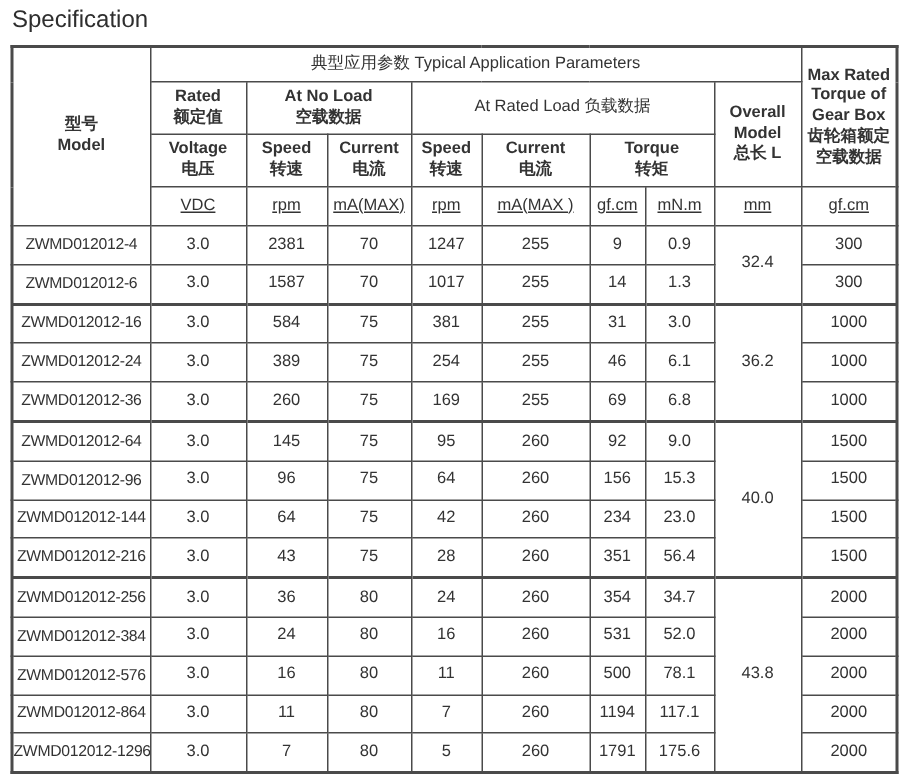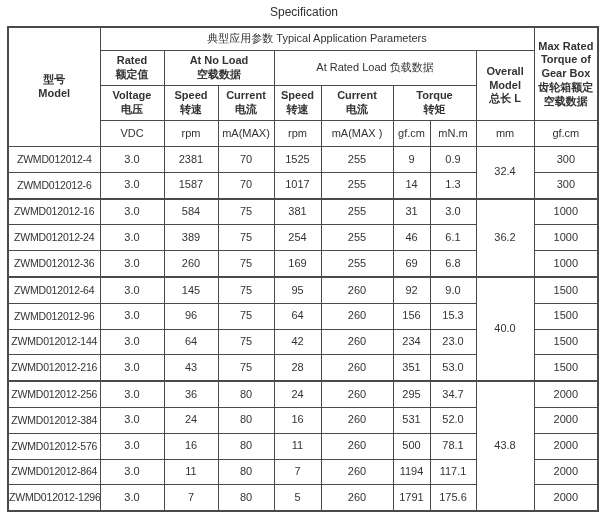--- a/index.html
+++ b/index.html
@@ -1,33 +1,33 @@
 <!DOCTYPE html>
 <html><head>
 <meta charset="utf-8">
 <style>
   html,body{margin:0;padding:0;}
   body{
     width:600px;height:516px;overflow:hidden;background:#ffffff;
     font-family:"Liberation Sans","DejaVu Sans",sans-serif;color:#333;
   }
-  .title{margin:5px 0 0 8px;font-size:12px;color:#2e2e2e;text-align:center;}
+  .title{margin:5px 0 0 8px;font-size:16px;color:#2e2e2e;}
   table{
     border-collapse:collapse;table-layout:fixed;width:590px;margin:7px 0 0 7px;
     border:2px solid #4a4a4a;
   }
   th,td{
     border:1px solid #4a4a4a;font-weight:normal;font-size:11px;color:#333;
     text-align:center;vertical-align:middle;padding:0;line-height:1.25;
     overflow:hidden;white-space:nowrap;
   }
   tr.hA th{height:22px;}
   tr.hB th{height:34px;}
   tr.hC th{height:34px;}
-  tr.hD th{height:25px;}
+  tr.hD th{height:25px;text-decoration:underline;}
   tbody td{height:24.8px;}
   td.model{font-size:10.5px;letter-spacing:-0.2px;}
   tr.group-start td{border-top-width:2px;margin-left:25px;}
   .ln{display:block;line-height:1.25;font-weight:bold;}
 </style>
 </head>
 <body>
 
 <div class="title">Specification</div>
 
@@ -112,21 +112,21 @@
       <th>mm</th>
       <th>gf.cm</th>
     </tr>
   </thead>
   <tbody>
       <tr>
         <td class="model">ZWMD012012-4</td>
         <td>3.0</td>
         <td>2381</td>
         <td>70</td>
-        <td>1525</td>
+        <td>1247</td>
         <td>255</td>
         <td>9</td>
         <td>0.9</td>
         <td rowspan="2">32.4</td>
         <td>300</td>
       </tr>
       <tr>
         <td class="model">ZWMD012012-6</td>
         <td>3.0</td>
         <td>1587</td>
@@ -206,31 +206,31 @@
         <td>1500</td>
       </tr>
       <tr>
         <td class="model">ZWMD012012-216</td>
         <td>3.0</td>
         <td>43</td>
         <td>75</td>
         <td>28</td>
         <td>260</td>
         <td>351</td>
-        <td>53.0</td>
+        <td>56.4</td>
         <td>1500</td>
       </tr>
       <tr class="group-start">
         <td class="model">ZWMD012012-256</td>
         <td>3.0</td>
         <td>36</td>
         <td>80</td>
         <td>24</td>
         <td>260</td>
-        <td>295</td>
+        <td>354</td>
         <td>34.7</td>
         <td rowspan="5">43.8</td>
         <td>2000</td>
       </tr>
       <tr>
         <td class="model">ZWMD012012-384</td>
         <td>3.0</td>
         <td>24</td>
         <td>80</td>
         <td>16</td>

